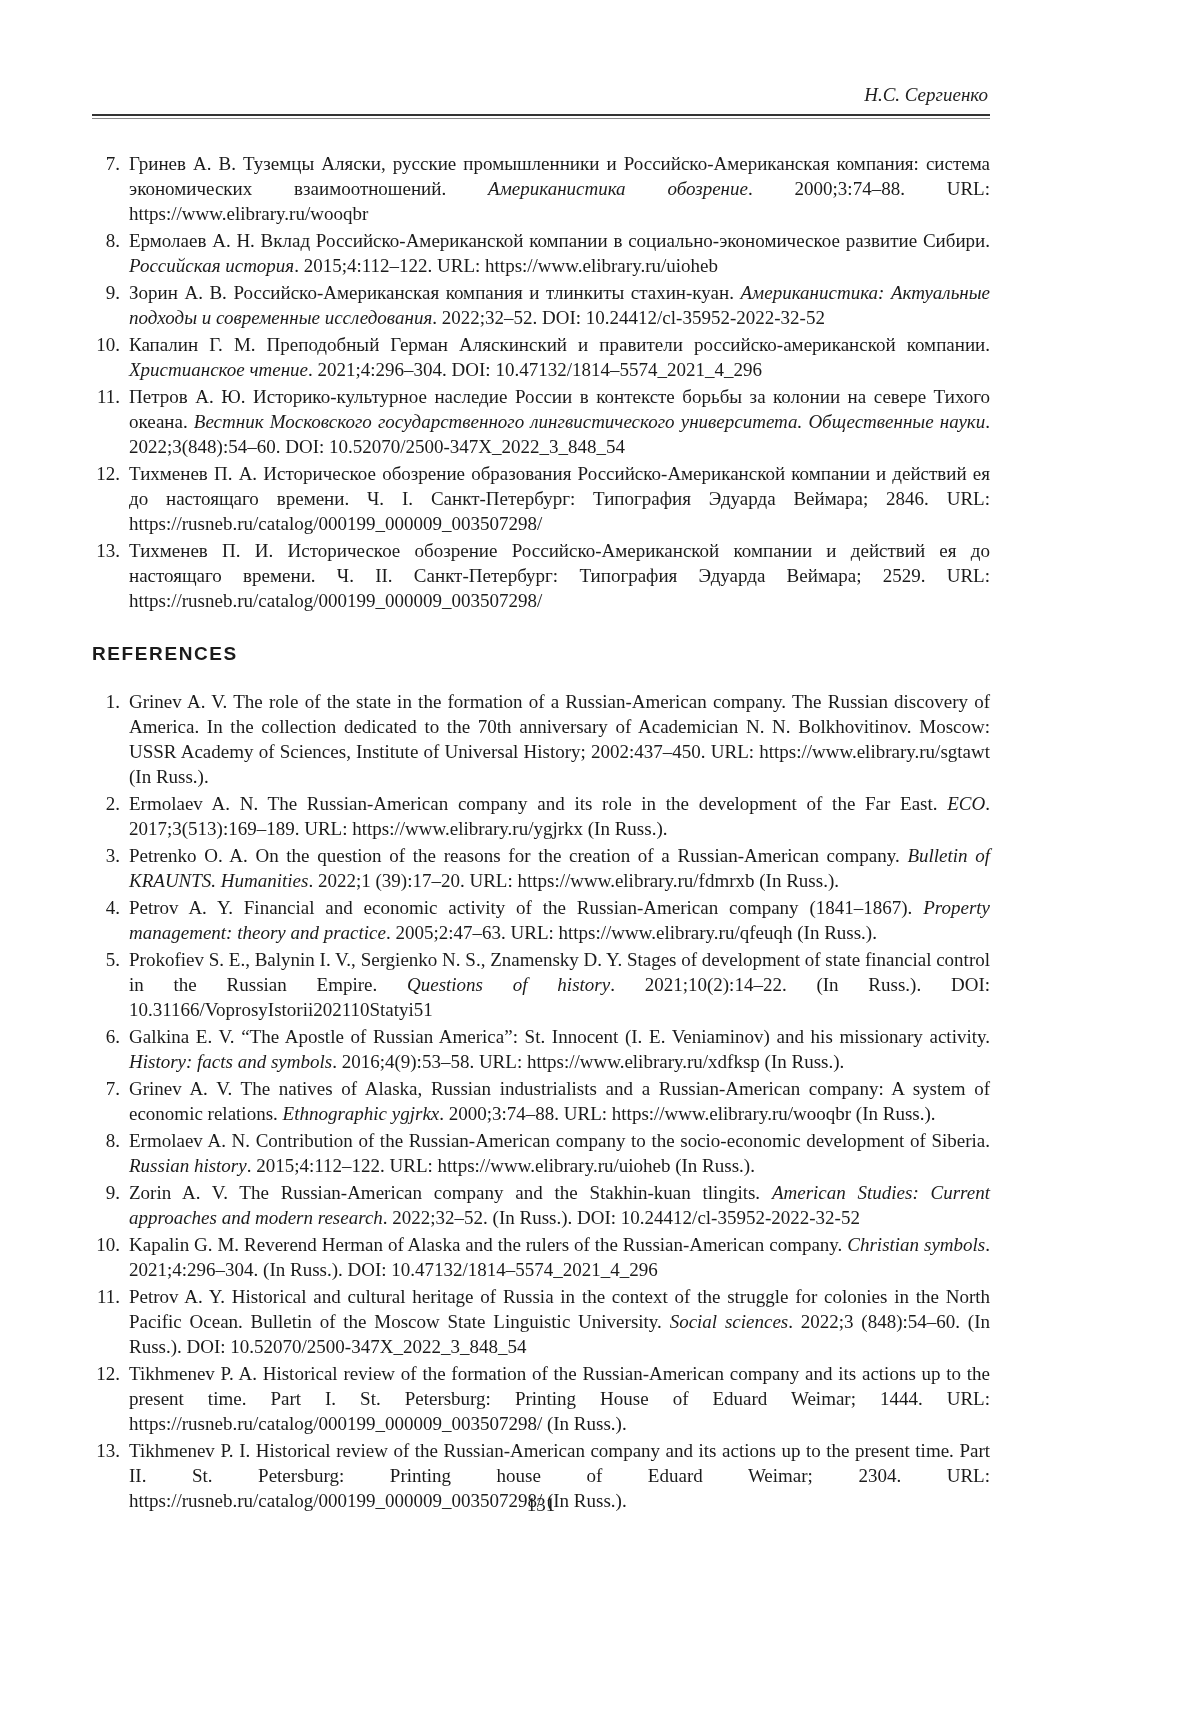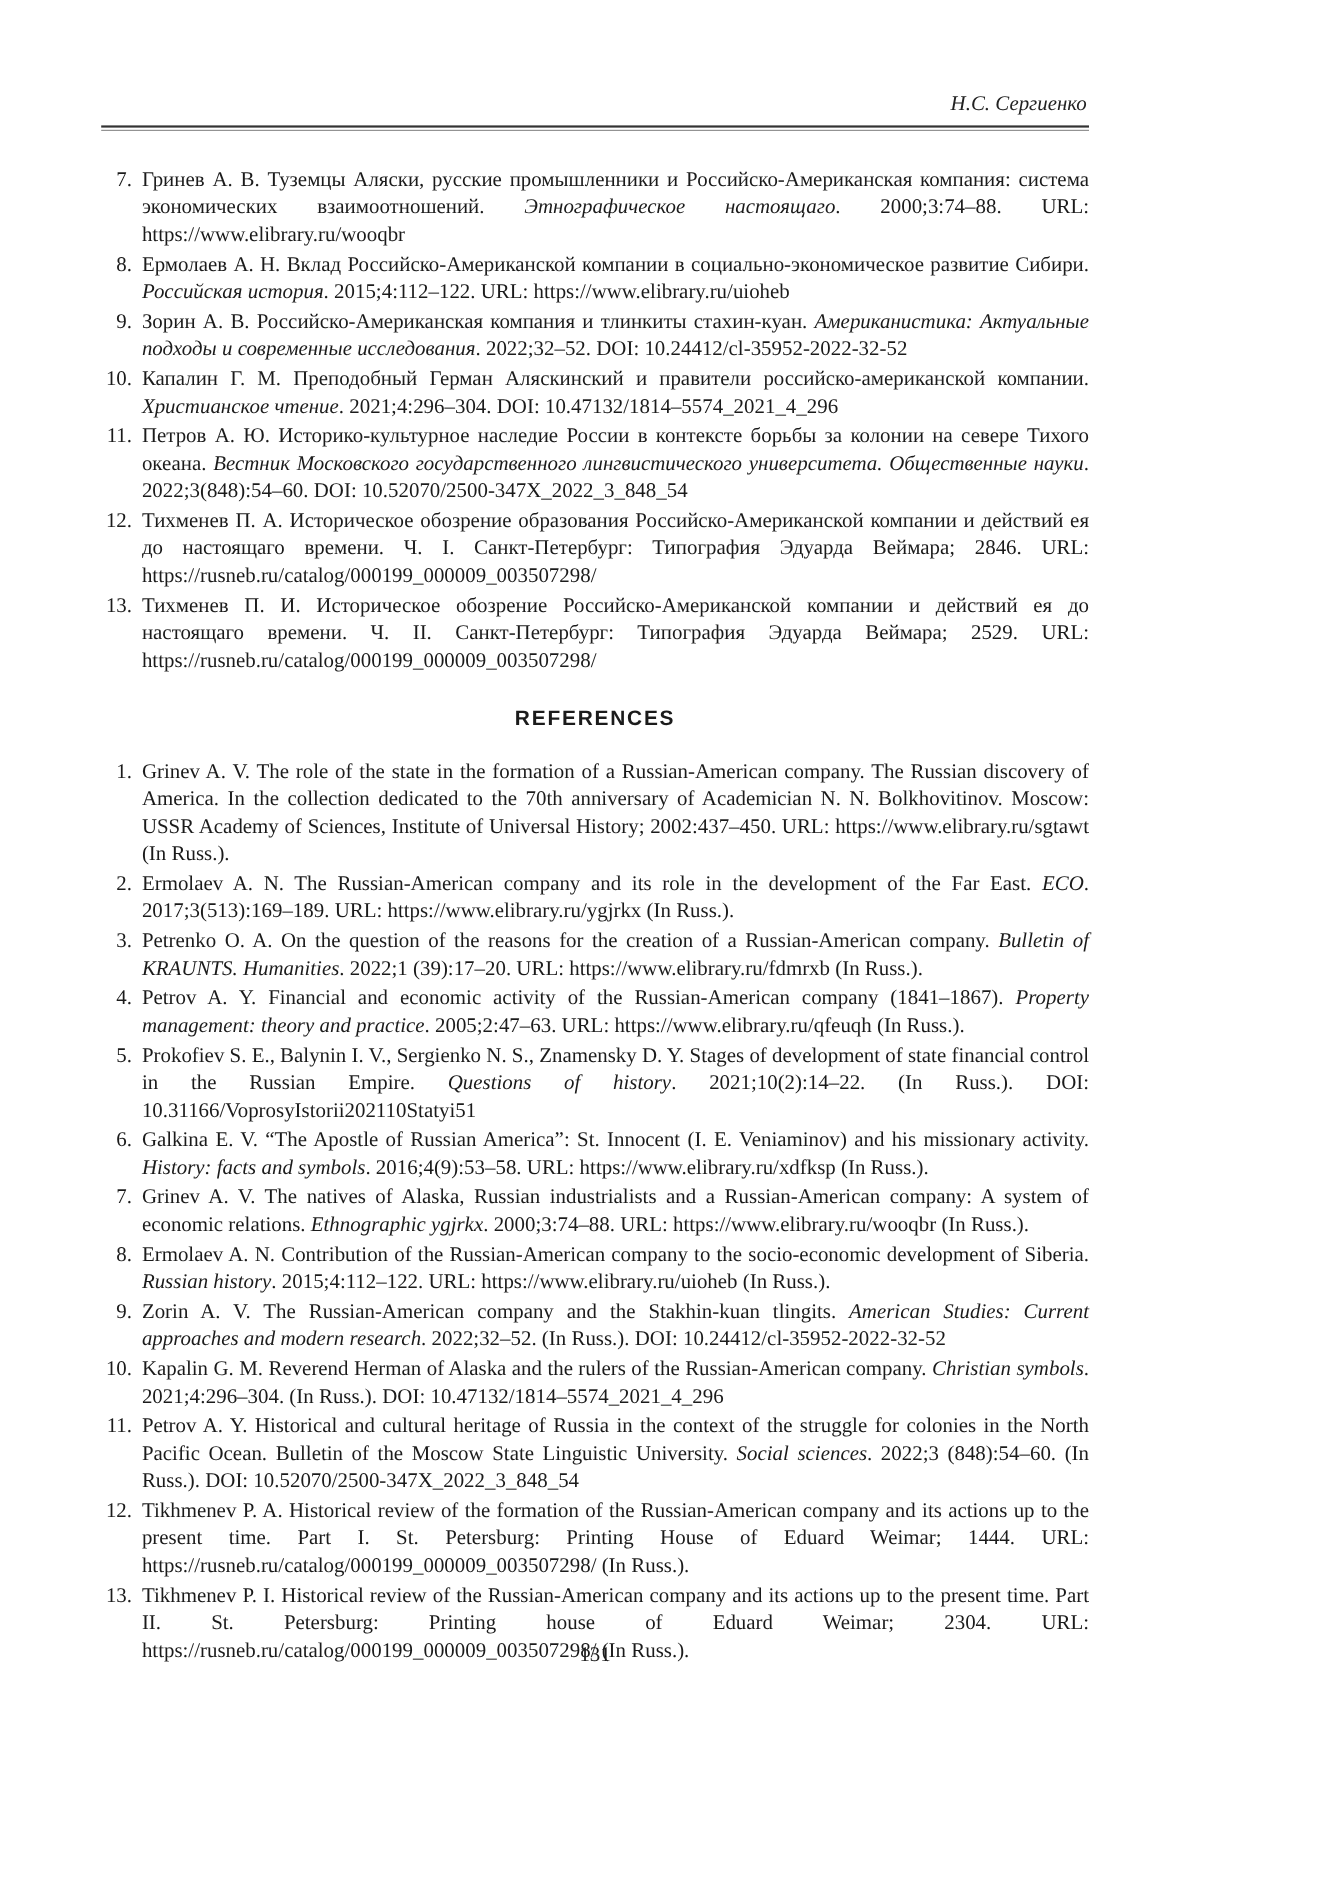--- a/index.html
+++ b/index.html
@@ -51,21 +51,20 @@
     text-align: justify;
     hyphens: auto;
     -webkit-hyphens: auto;
   }
   .txt em { font-style: italic; }
   .references-heading {
     font-family: "Liberation Sans", sans-serif;
     font-size: 19px;
     font-weight: 700;
     letter-spacing: 1.6px;
-    text-align: center;
     margin: 30px 0 24px 0;
     color: #1b1b1b;
   }
   .page-number {
     position: absolute;
     top: 1494px;
     left: 92px;
     width: 898px;
     text-align: center;
     font-size: 19px;
@@ -79,21 +78,21 @@
 
   <div class="running-head">
     <span>Н.С. Сергиенко</span>
   </div>
 
   <div class="header-rule"></div>
 
   <div class="ref-list" id="ru-list" lang="ru">
       <div class="ref">
         <span class="num">7.</span>
-        <span class="txt">Гринев А. В. Туземцы Аляски, русские промышленники и Российско-Американская компания: система экономических взаимоотношений. <em>Этнографическое настоящаго</em>. 2000;3:74–88. URL: https://www.elibrary.ru/wooqbr</span>
+        <span class="txt">Гринев А. В. Туземцы Аляски, русские промышленники и Российско-Американская компания: система экономических взаимоотношений. <em>Американистика обозрение</em>. 2000;3:74–88. URL: https://www.elibrary.ru/wooqbr</span>
       </div>
       <div class="ref">
         <span class="num">8.</span>
         <span class="txt">Ермолаев А. Н. Вклад Российско-Американской компании в социально-экономическое развитие Сибири. <em>Российская история</em>. 2015;4:112–122. URL: https://www.elibrary.ru/uioheb</span>
       </div>
       <div class="ref">
         <span class="num">9.</span>
         <span class="txt">Зорин А. В. Российско-Американская компания и тлинкиты стахин-куан. <em>Американистика: Актуальные подходы и современные исследования</em>. 2022;32–52. DOI: 10.24412/cl-35952-2022-32-52</span>
       </div>
       <div class="ref">

